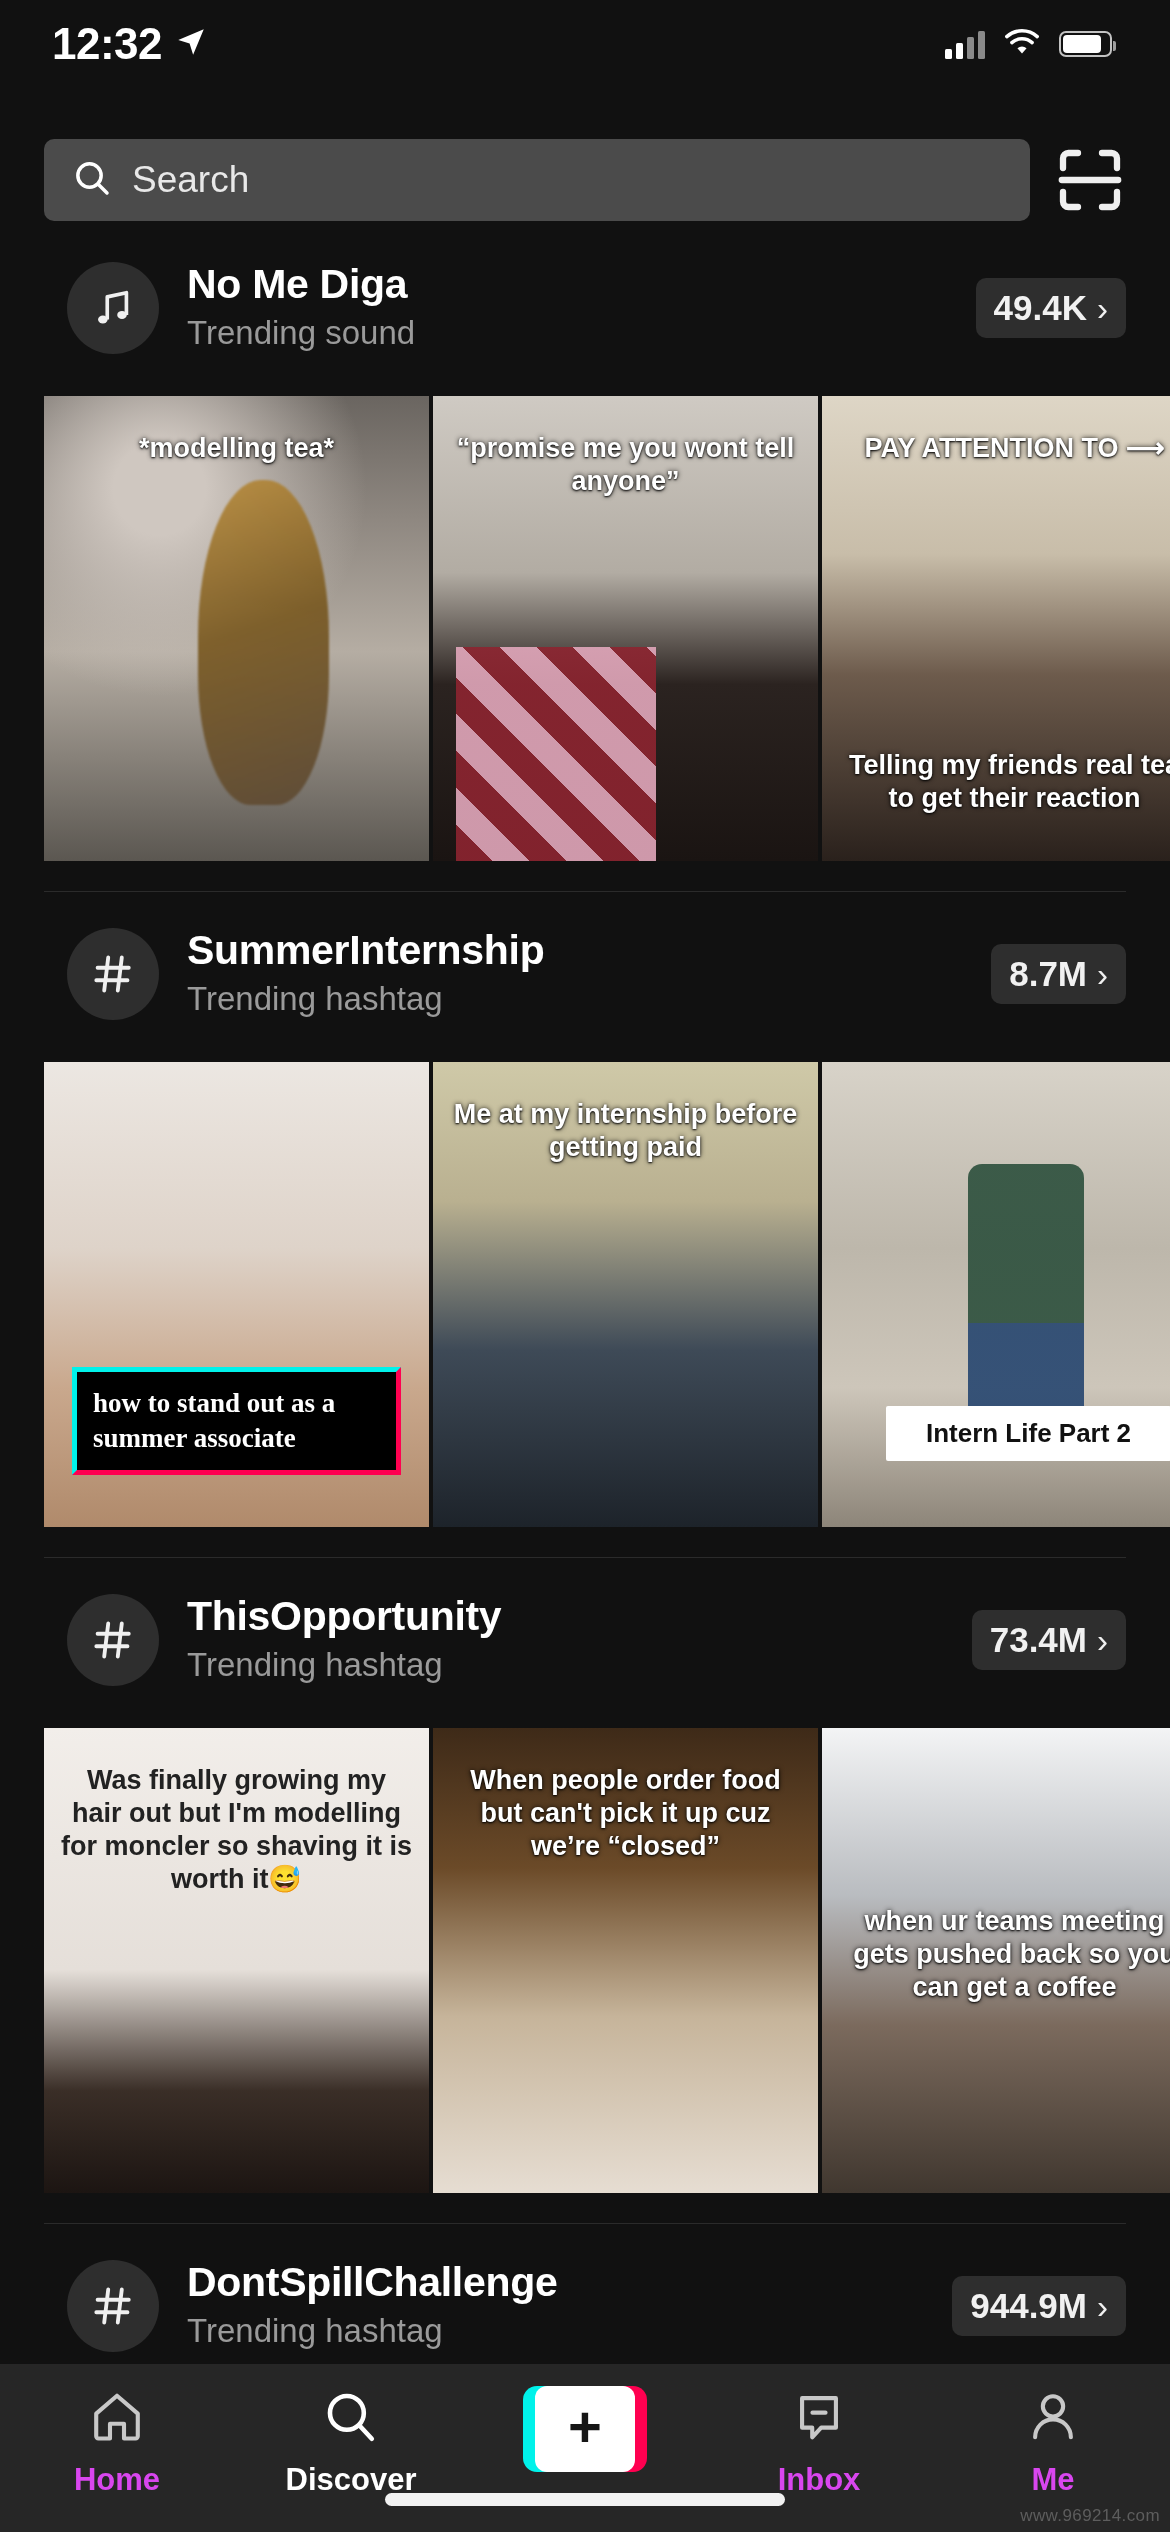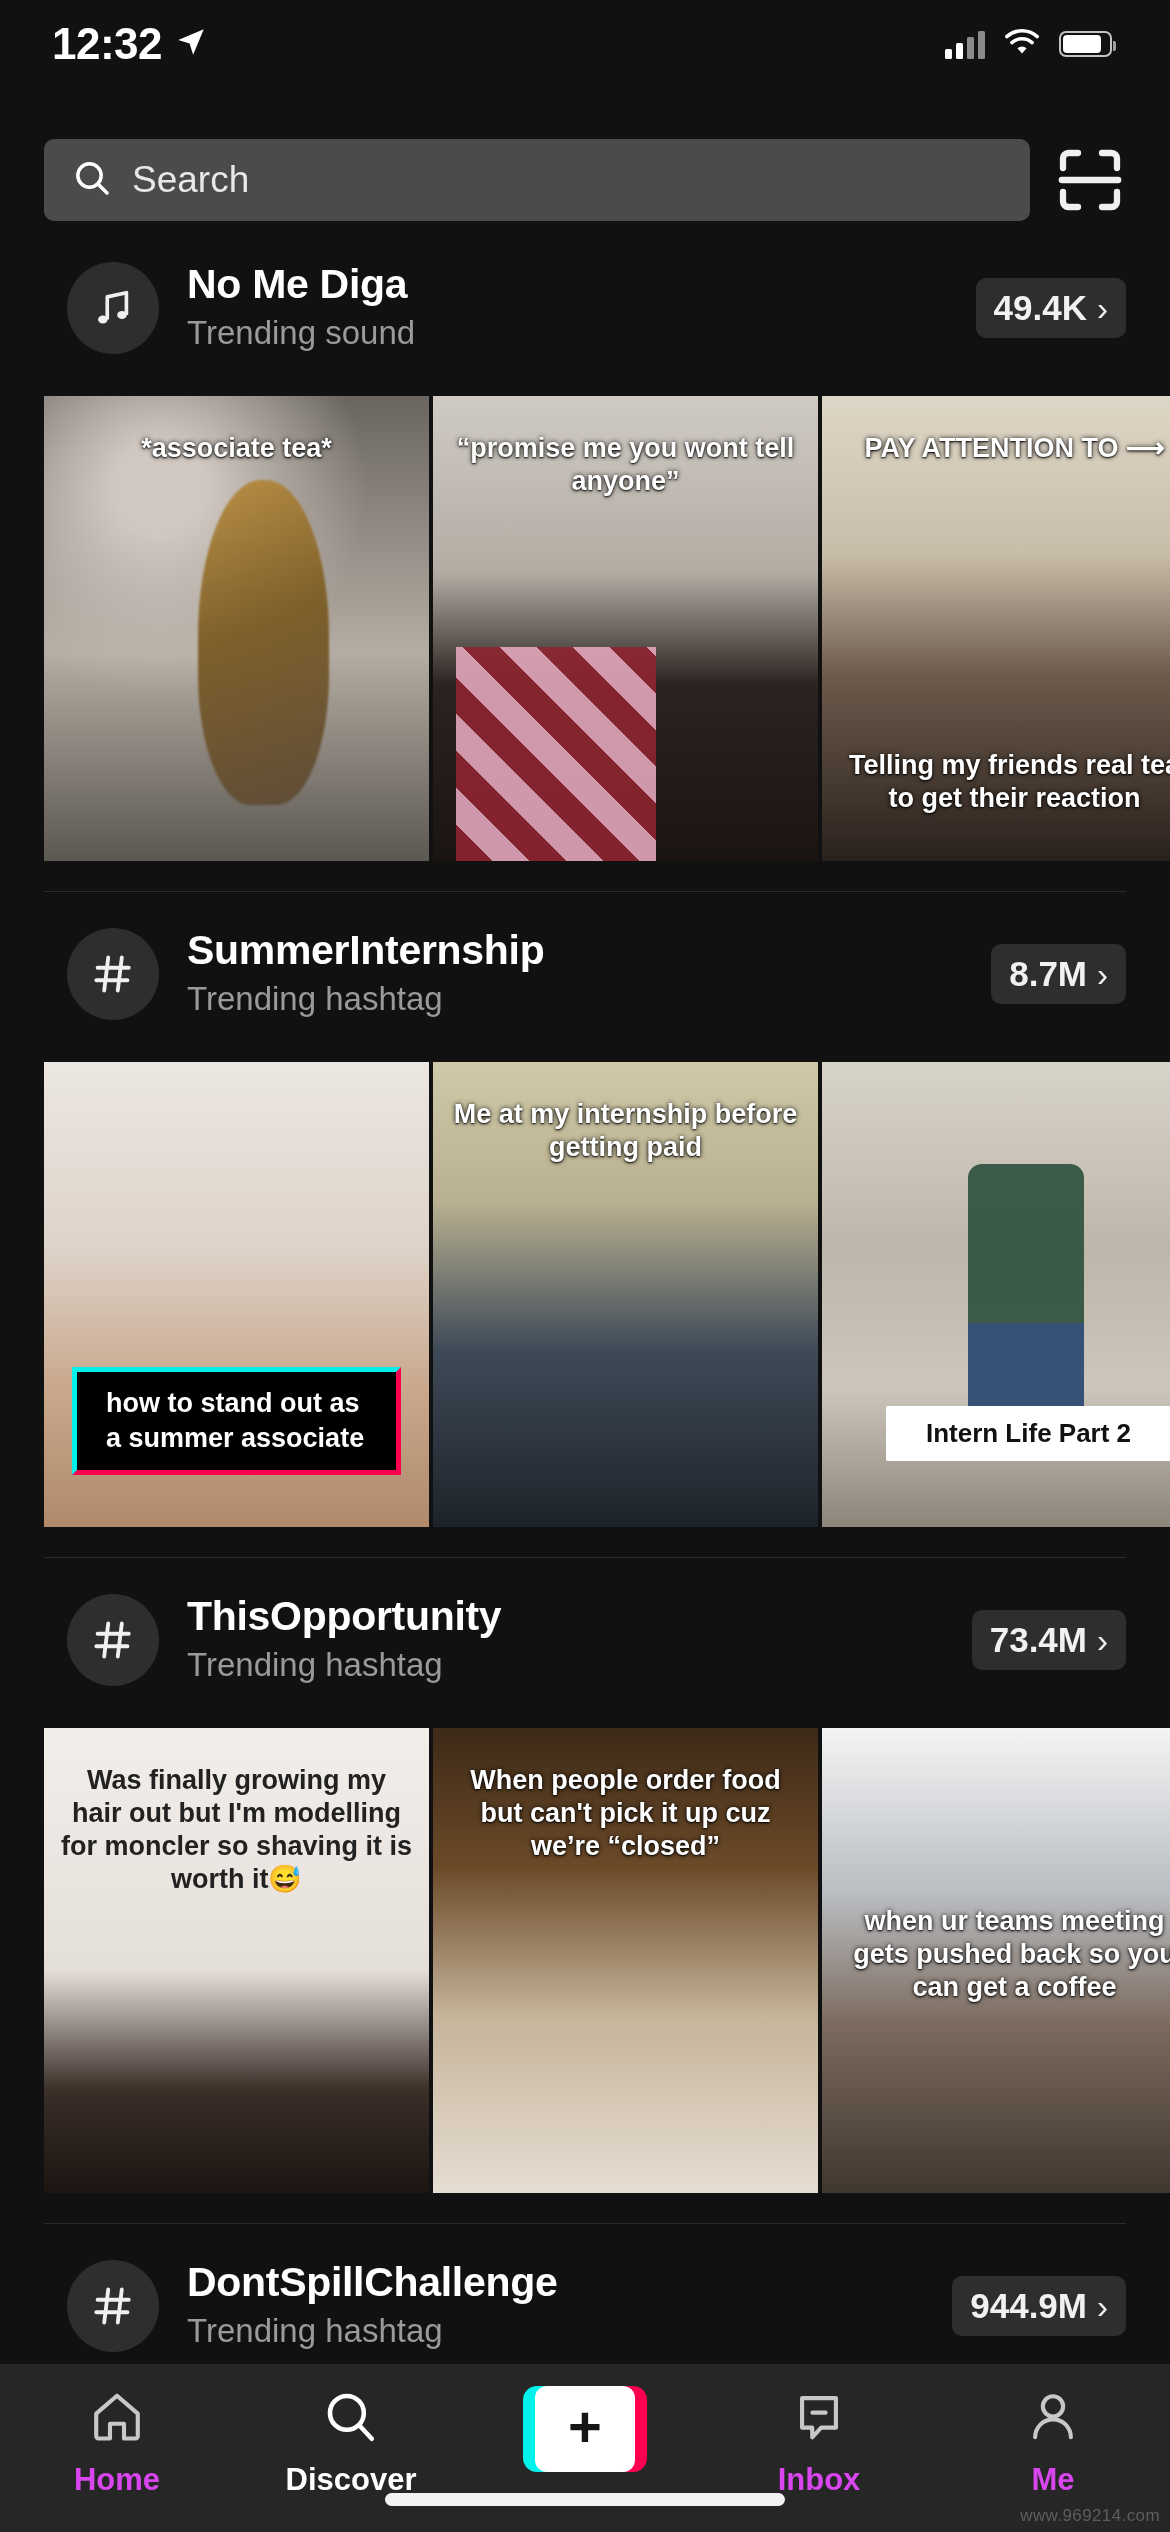--- a/index.html
+++ b/index.html
@@ -104,22 +104,22 @@
   .v7::after{ content:""; position:absolute; left:38%; top:22%; width:30%; height:62%;
         background:linear-gradient(180deg,#2c4f3c 0 55%,#25456f 55% 100%); border-radius:14px; opacity:.9;}
   .v9{ background:linear-gradient(180deg,#f2eeea 0%,#e5dfd9 52%,#3a2e27 78%,#1c1512 100%); }
   .v10{ background:linear-gradient(180deg,#3e2a18 0%,#6b4a28 30%,#c6b49a 62%,#e6ddd2 100%); }
   .v11{ background:linear-gradient(180deg,#f3f4f5 0%,#b9bcc0 36%,#7b6a5d 64%,#40372f 100%); }
 
   
   .sticker{
     position:absolute; left:28px; right:28px; bottom:52px;
     background:#000; border:5px solid #00f2ea; border-right-color:#ff0050; border-bottom-color:#ff0050;
-    padding:14px 29px; text-align:left;
-    font-size:27px; line-height:1.3; font-weight:700; color:#fff;
+    padding:14px 16px; text-align:left;
+    font-size:27px; line-height:1.3; font-weight:700; color:#fff;font-family:Liberation Serif, serif;
   }
   .plainbox{
     position:absolute; left:36px; right:36px; bottom:66px;
     background:#fff; color:#111; font-size:26px; font-weight:600;
     padding:12px 10px; text-align:center; border-radius:2px;margin-left:28px;
   }
 
   
   .tabbar{
     position:absolute; left:0; bottom:0; width:1170px; height:168px;
@@ -213,21 +213,21 @@
           <div class="sec-sub">Trending sound</div>
         </div>
         <div class="sec-count">
           <span>49.4K</span>
           <span class="chev">›</span>
         </div>
       </div>
       <div class="thumb-row">
         <div class="thumb">
           <div class="bg v1"></div>
-          <div class="cap top">*associate tea*</div>
+          <div class="cap top">*modelling tea*</div>
         </div>
         <div class="thumb">
           <div class="bg v2"></div>
           <div class="cap top">“promise me you wont tell anyone”</div>
         </div>
         <div class="thumb">
           <div class="bg v3"></div>
           <div class="cap top">PAY ATTENTION TO ⟶</div>
           <div class="cap bot">Telling my friends real tea to get their reaction</div>
         </div>

